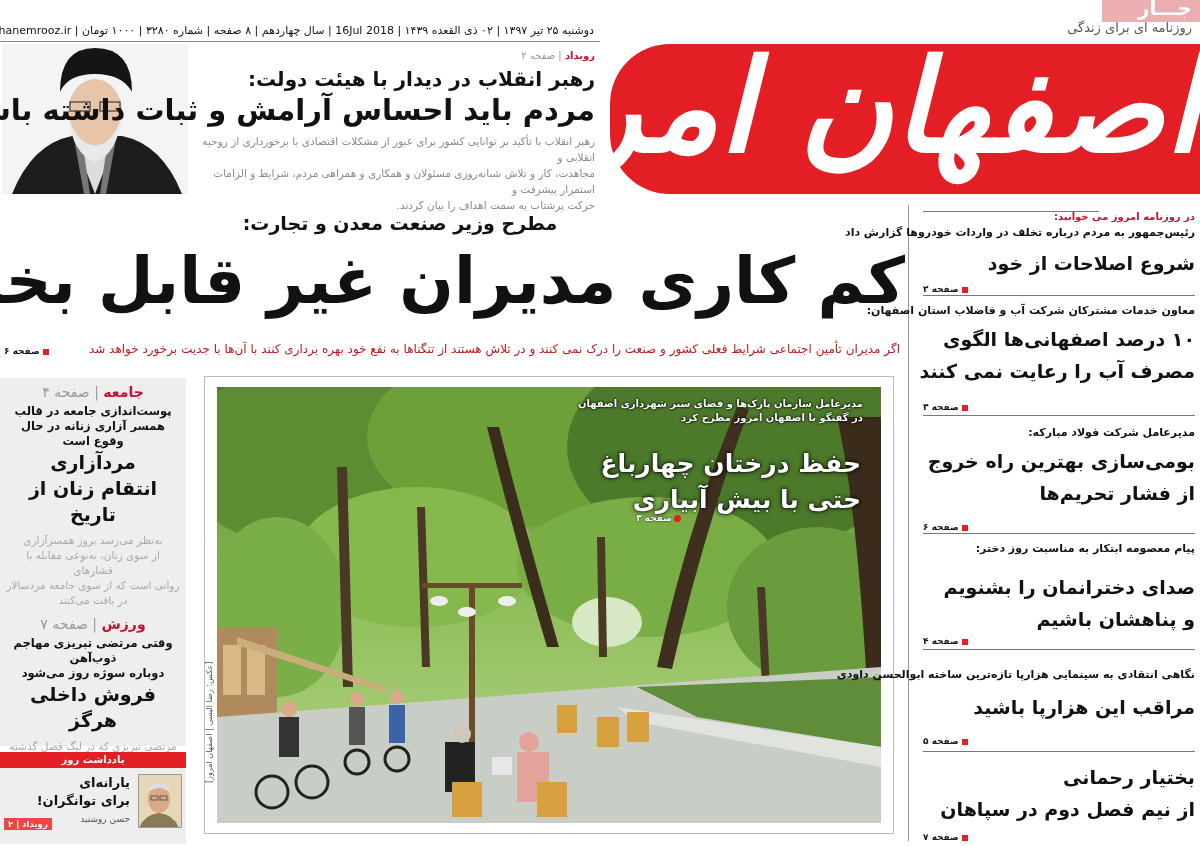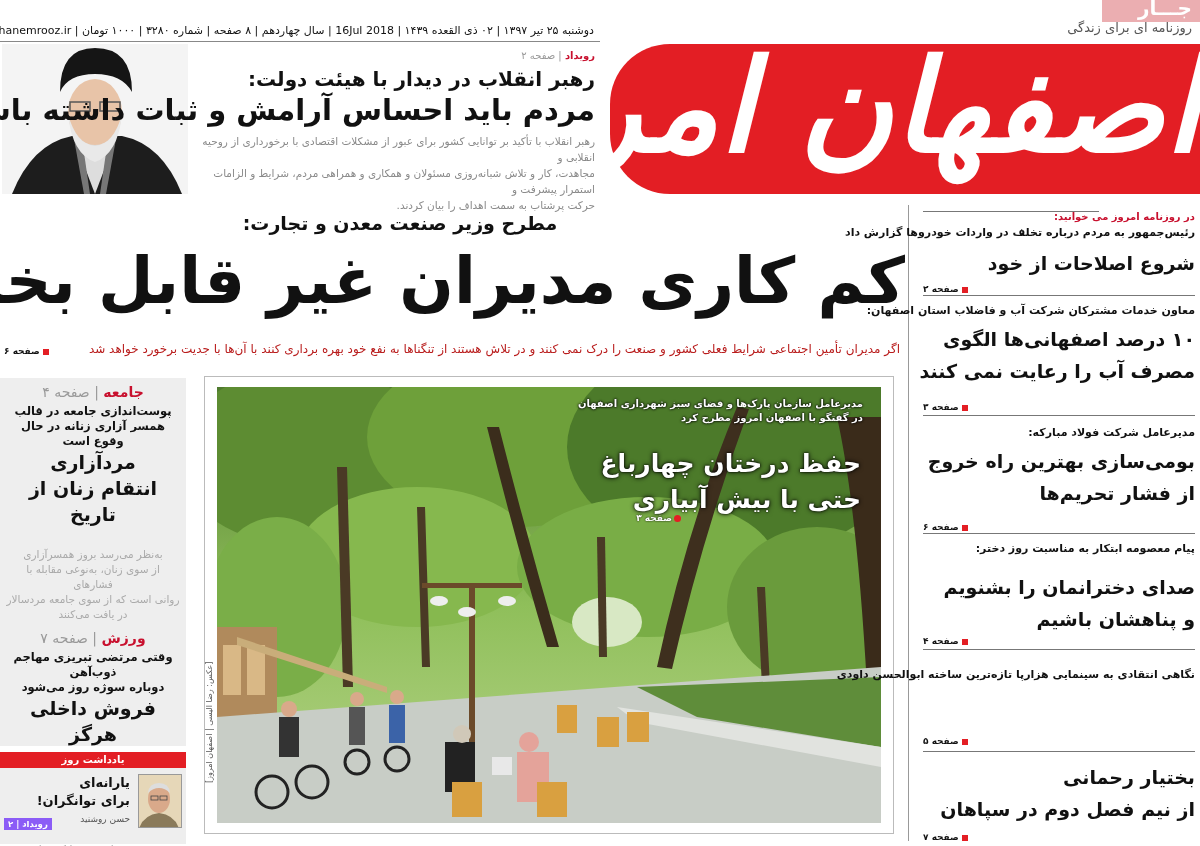--- a/index.html
+++ b/index.html
@@ -41,28 +41,28 @@
   .main-page { left: 4px; top: 346px; font-size: 9px; font-weight: bold; white-space: nowrap; }
   .sq { display: inline-block; width: 6px; height: 6px; background: #e31e24; margin-left: 3px; vertical-align: middle; }
 
   
   .left-col { left: 0; top: 378px; width: 186px; height: 368px; background: #eeeeee; }
   .lc-block { text-align: center; padding: 0 6px; }
   .lc-kick { font-size: 14px; color: #999; margin-top: 6px; }
   .lc-kick .cat { color: #c8102e; font-weight: bold; }
   .lc-sub { font-size: 11.5px; font-weight: bold; line-height: 15px; margin-top: 4px; }
   .lc-head { font-size: 19px; font-weight: bold; line-height: 26px; }
-  .lc-body { font-size: 10.5px; color: #aaa; line-height: 15px; margin-top: 20px; }
+  .lc-body { font-size: 10.5px; color: #aaa; line-height: 15px; margin-top: 6px; }
 
   .note-bar { left: 0; top: 752px; width: 186px; height: 16px; background: #e31e24; color: #fff; font-size: 10px; text-align: center; line-height: 16px; font-weight: bold; }
   .note-box { left: 0; top: 768px; width: 186px; height: 76px; background: #eeeeee; }
   .note-photo { position: absolute; right: 4px; top: 6px; width: 44px; height: 54px; border: 1px solid #999; background: #d8cbb0; overflow: hidden; }
   .note-title { position: absolute; right: 56px; top: 6px; font-size: 13px; font-weight: bold; line-height: 18px; text-align: right; }
   .note-author { position: absolute; right: 56px; top: 46px; font-size: 9px; color: #555; }
-  .note-tag { position: absolute; left: 4px; top: 50px; background: #8b5cf6; color: #fff; font-size: 8.5px; padding: 1px 4px; font-weight: bold; }
+  .note-tag { position: absolute; left: 4px; top: 50px; background: #ef4444; color: #fff; font-size: 8.5px; padding: 1px 4px; font-weight: bold; }
 
   
   .photo-frame { left: 204px; top: 376px; width: 690px; height: 458px; border: 1px solid #bbb; background: #fff; }
   .photo { position: absolute; left: 12px; top: 10px; width: 664px; height: 436px; overflow: hidden; background: #7ba25a; }
   .photo svg { width: 100%; height: 100%; display: block; }
   .photo-credit { position: absolute; left: 0; top: 250px; width: 12px; height: 190px; font-size: 8px; color: #555;
     writing-mode: vertical-rl; transform: rotate(180deg); text-align: center; }
   .photo-cap-sub { position: absolute; right: 18px; top: 10px; font-size: 10px; color: #fff; font-weight: bold; text-align: right; line-height: 14px;
     text-shadow: 0 0 3px #000, 0 0 2px #000; }
   .photo-cap-head { position: absolute; right: 20px; top: 59px; font-size: 25px; color: #fff; font-weight: bold; text-align: right; line-height: 36px;
@@ -303,20 +303,21 @@
   <div class="rc-item" style="top:336px;">
     <div class="rc-sub">پیام معصومه ابتکار به مناسبت روز دختر:</div>
     <div class="rc-head" style="margin-top:14px;">صدای دخترانمان را بشنویم</div>
     <div class="rc-head">و پناهشان باشیم</div>
   </div>
   <div class="rc-page-wrap" style="top:424px;"><span class="rc-page"><span class="sq"></span><span>صفحه ۴</span></span></div>
   <div class="rc-rule" style="top:444px;"></div>
 
   <div class="rc-item" style="top:462px;">
     <div class="rc-sub">نگاهی انتقادی به سینمایی هزارپا تازه‌ترین ساخته ابوالحسن داودی</div>
+    <div class="rc-head" style="margin-top:8px;">مراقب این هزارپا باشید</div>
   </div>
   <div class="rc-page-wrap" style="top:524px;"><span class="rc-page"><span class="sq"></span><span>صفحه ۵</span></span></div>
   <div class="rc-rule" style="top:546px;"></div>
 
   <div class="rc-item" style="top:556px;">
     <div class="rc-head">بختیار رحمانی</div>
     <div class="rc-head">از نیم فصل دوم در سپاهان</div>
   </div>
   <div class="rc-page-wrap" style="top:620px;"><span class="rc-page"><span class="sq"></span><span>صفحه ۷</span></span></div>
 </div>

